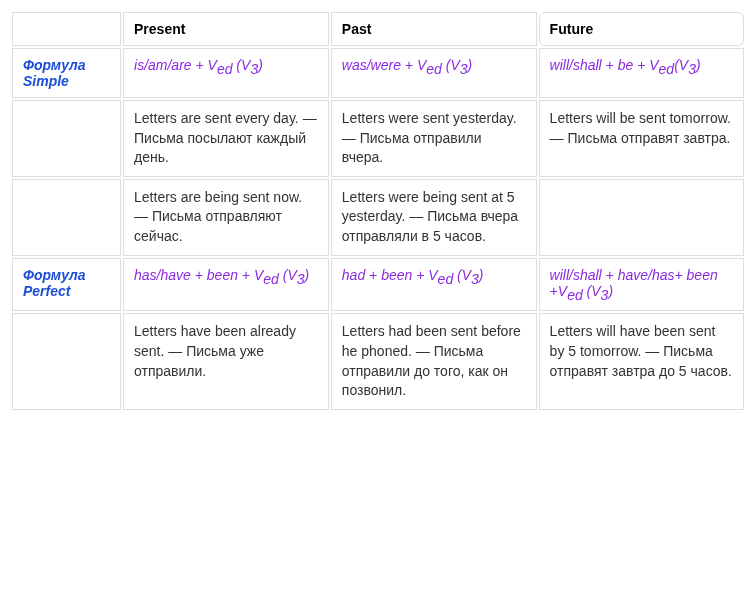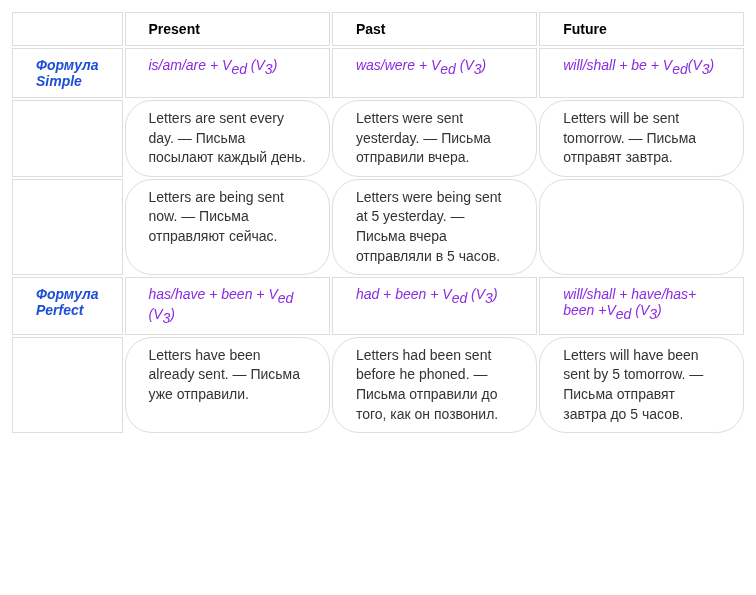--- a/index.html
+++ b/index.html
@@ -14,21 +14,21 @@
       padding: 10px;
       background: #fff;
     }
     table {
       border-collapse: separate;
       border-spacing: 2px;
       width: 100%;
     }
     th, td {
       border: 1px solid #ddd;
-      padding: 8px 23px;
+      padding: 8px 10px;
       text-align: left;
       vertical-align: top;
       background: #fff;
     }
     th {
       font-weight: bold;
       color: #000;
     }
     .row-label {
       color: #1d4ed8;
@@ -40,31 +40,30 @@
       color: #8a2be2;
       font-style: italic;
     }
     .formula sub {
       font-size: 14px;
       font-style: italic;
     }
     .example {
       color: #333;
       line-height: 1.4;
-      border-radius: 27px;
     }
     .dash-line {
       color: #333;
     }
     .col-label {
       width: 110px;
     }
     .col-p { width: 210px; }
     .col-pa { width: 210px; }
-    .col-f { width: 210px; }
+    .col-f { width: 210px; border-radius: 6px; }
   </style>
 </head>
 <body>
 
 <table>
   <thead>
     <tr>
       <th class="col-label"></th>
       <th class="col-p">Present</th>
       <th class="col-pa">Past</th>

